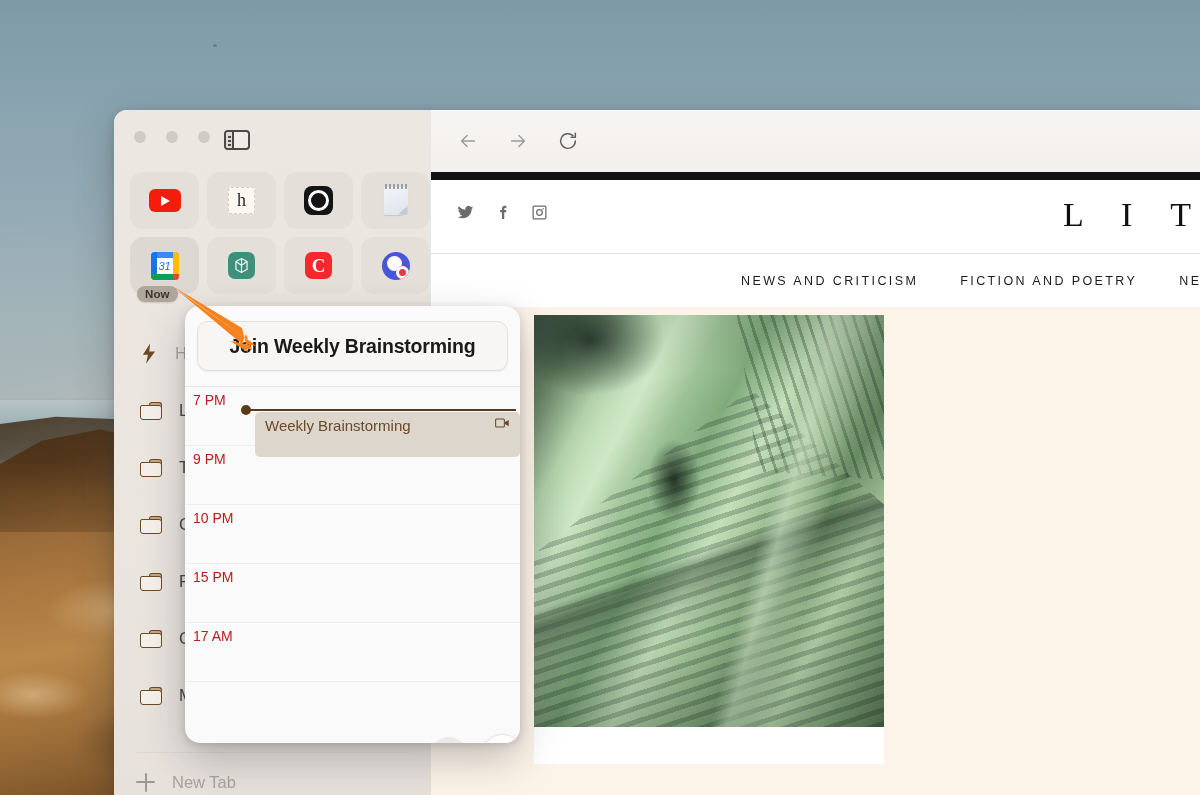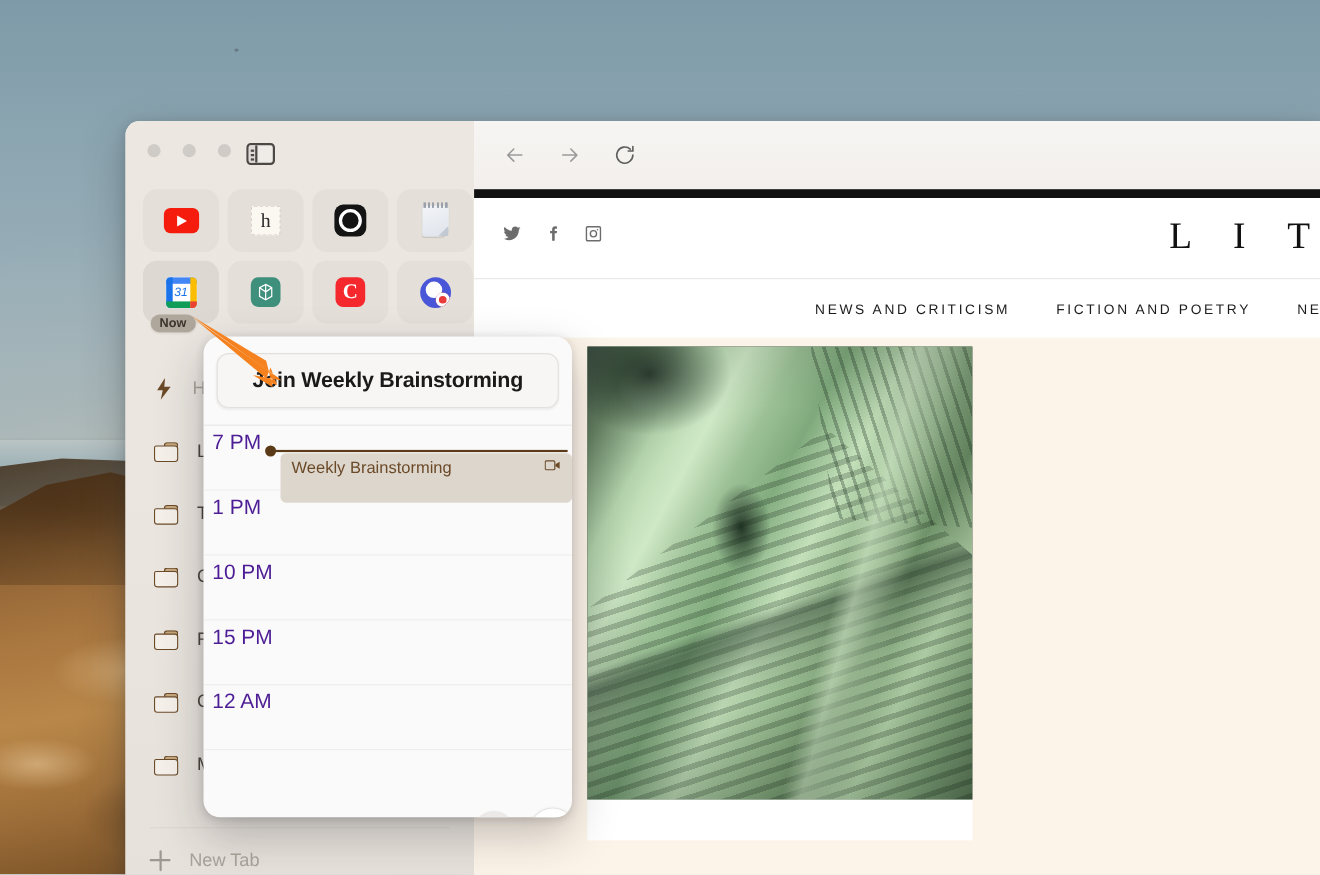--- a/index.html
+++ b/index.html
@@ -222,21 +222,21 @@
     position:absolute; left:12px; top:15px; width:311px; height:50px;
     background:#f7f6f5; border:1px solid #e2e0de; border-radius:11px;
     display:flex; align-items:center; justify-content:center;
     font-size:19.5px; font-weight:700; color:#1a1a1a; letter-spacing:-.2px;
     box-shadow:0 1px 2px rgba(0,0,0,.06);
   }
   #popover-divider { position:absolute; left:0; right:0; top:80px; height:1px; background:#e7e5e3; }
   #hour-list { position:absolute; left:0; right:0; top:81px; bottom:0; }
   .hour-row { position:relative; height:59px; border-bottom:1px solid #ededeb; }
   .hour-row:first-child { border-top:none; }
-  .hour-label { position:absolute; left:8px; top:5px; font-size:19px; color:#4c1d95; }
+  .hour-label { position:absolute; left:8px; top:5px; font-size:14px; color:#b91c1c; }
   #nowline { position:absolute; left:60px; right:4px; top:22px; height:2px; background:#5b3a17; }
   #nowdot { position:absolute; left:56px; top:18px; width:10px; height:10px; border-radius:50%; background:#5b3a17; }
   #event-block {
     position:absolute; left:70px; right:0; top:25px; height:45px;
     background:#ddd6cd; border-radius:5px;
     display:flex; align-items:flex-start; padding:5px 10px 0 10px; gap:8px;
   }
   #event-title { font-size:15px; color:#6b4a28; flex:1; white-space:nowrap; }
   #event-video-icon { color:#6b4a28; display:flex; align-items:center; }
   #event-video-icon svg { width:15px; height:12px; }
@@ -464,30 +464,30 @@
         <span id="event-video-icon">
           <svg viewBox="0 0 24 18" fill="none" stroke="currentColor" stroke-width="1.7">
             <rect x="1" y="2.5" width="14" height="13" rx="1.6"></rect>
             <path d="M16 7.5 22 4v10l-6-3.5z" fill="currentColor" stroke="none"></path>
             </svg>
         </span>
       </div>
     </div>
 
     <div class="hour-row">
-      <span class="hour-label">1 PM</span>
+      <span class="hour-label">9 PM</span>
     </div>
     <div class="hour-row">
       <span class="hour-label">10 PM</span>
     </div>
     <div class="hour-row">
       <span class="hour-label">15 PM</span>
     </div>
     <div class="hour-row">
-      <span class="hour-label">12 AM</span>
+      <span class="hour-label">17 AM</span>
     </div>
   </div>
 
   <div id="fab-wrap">
     <div id="gear-button">
       
     </div>
     <div id="add-button">
       
     </div>

